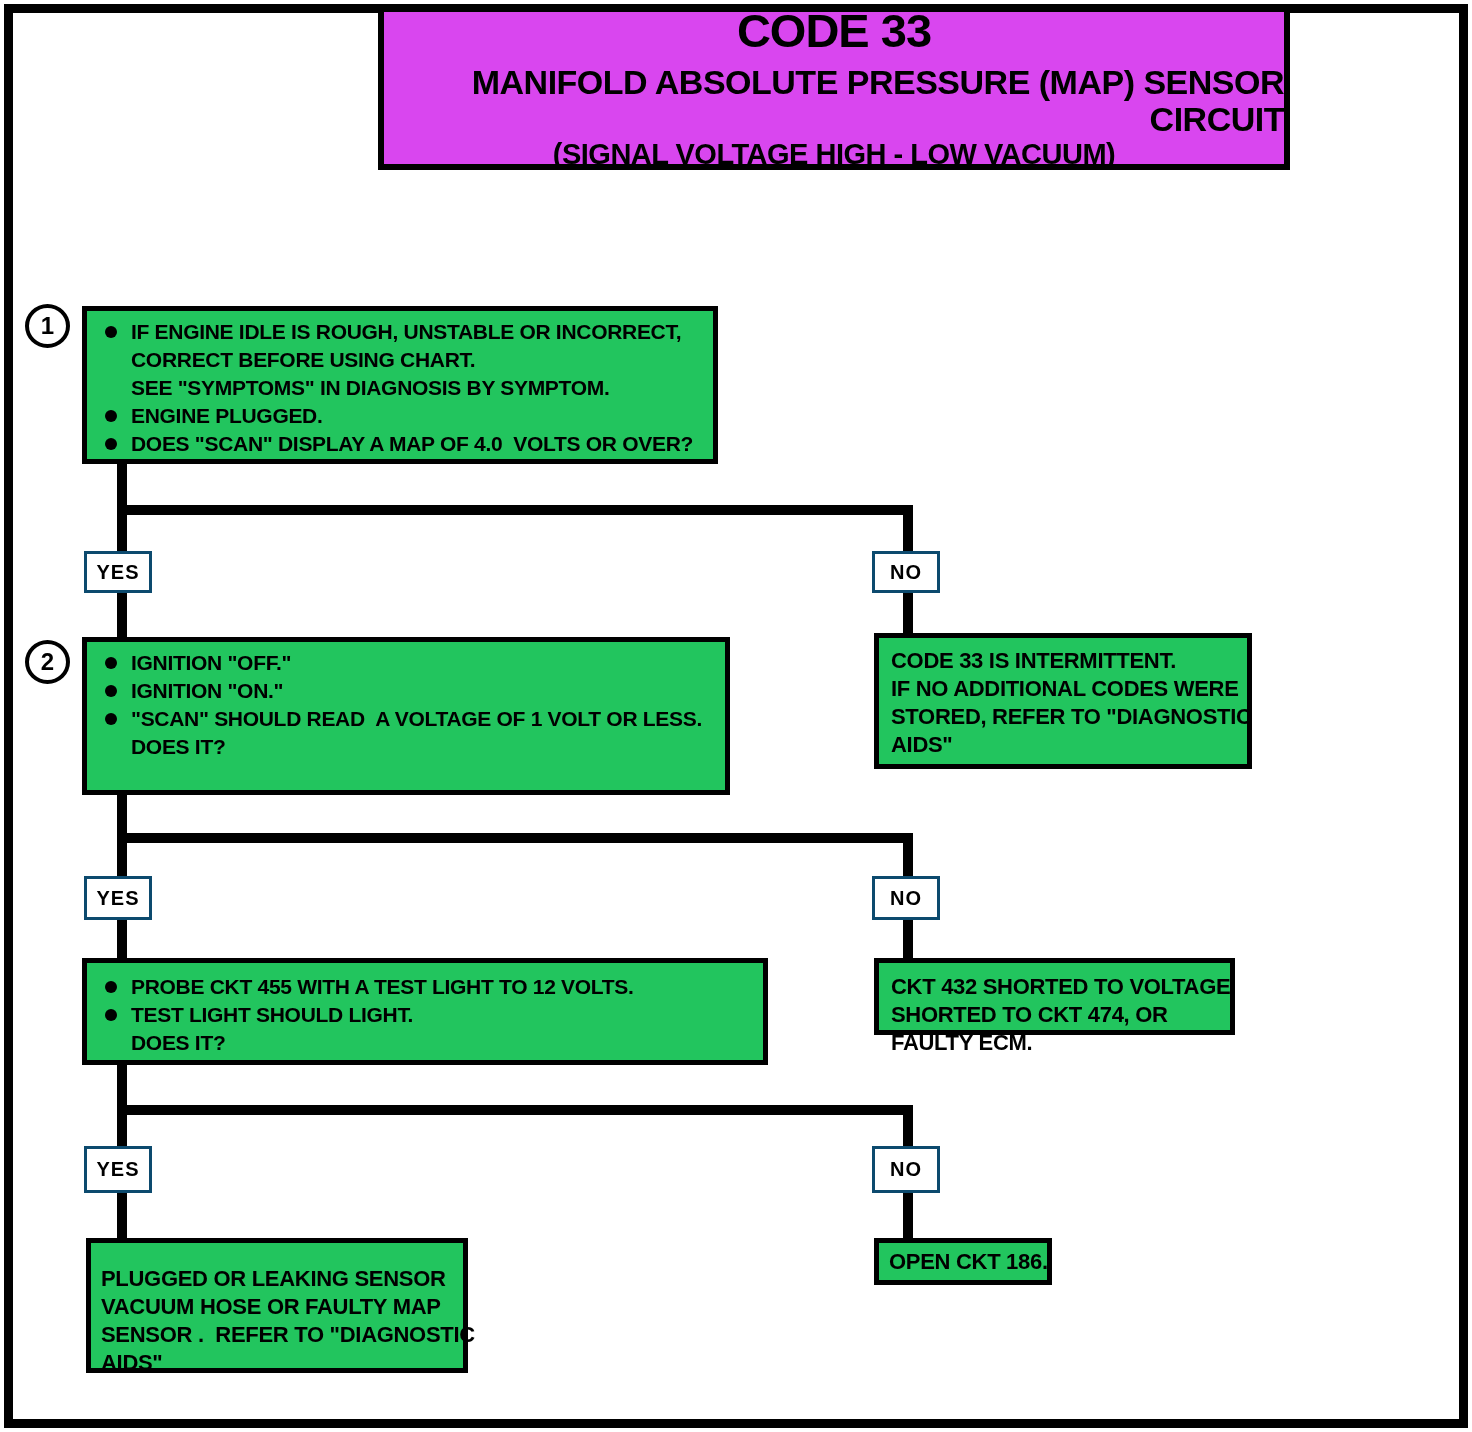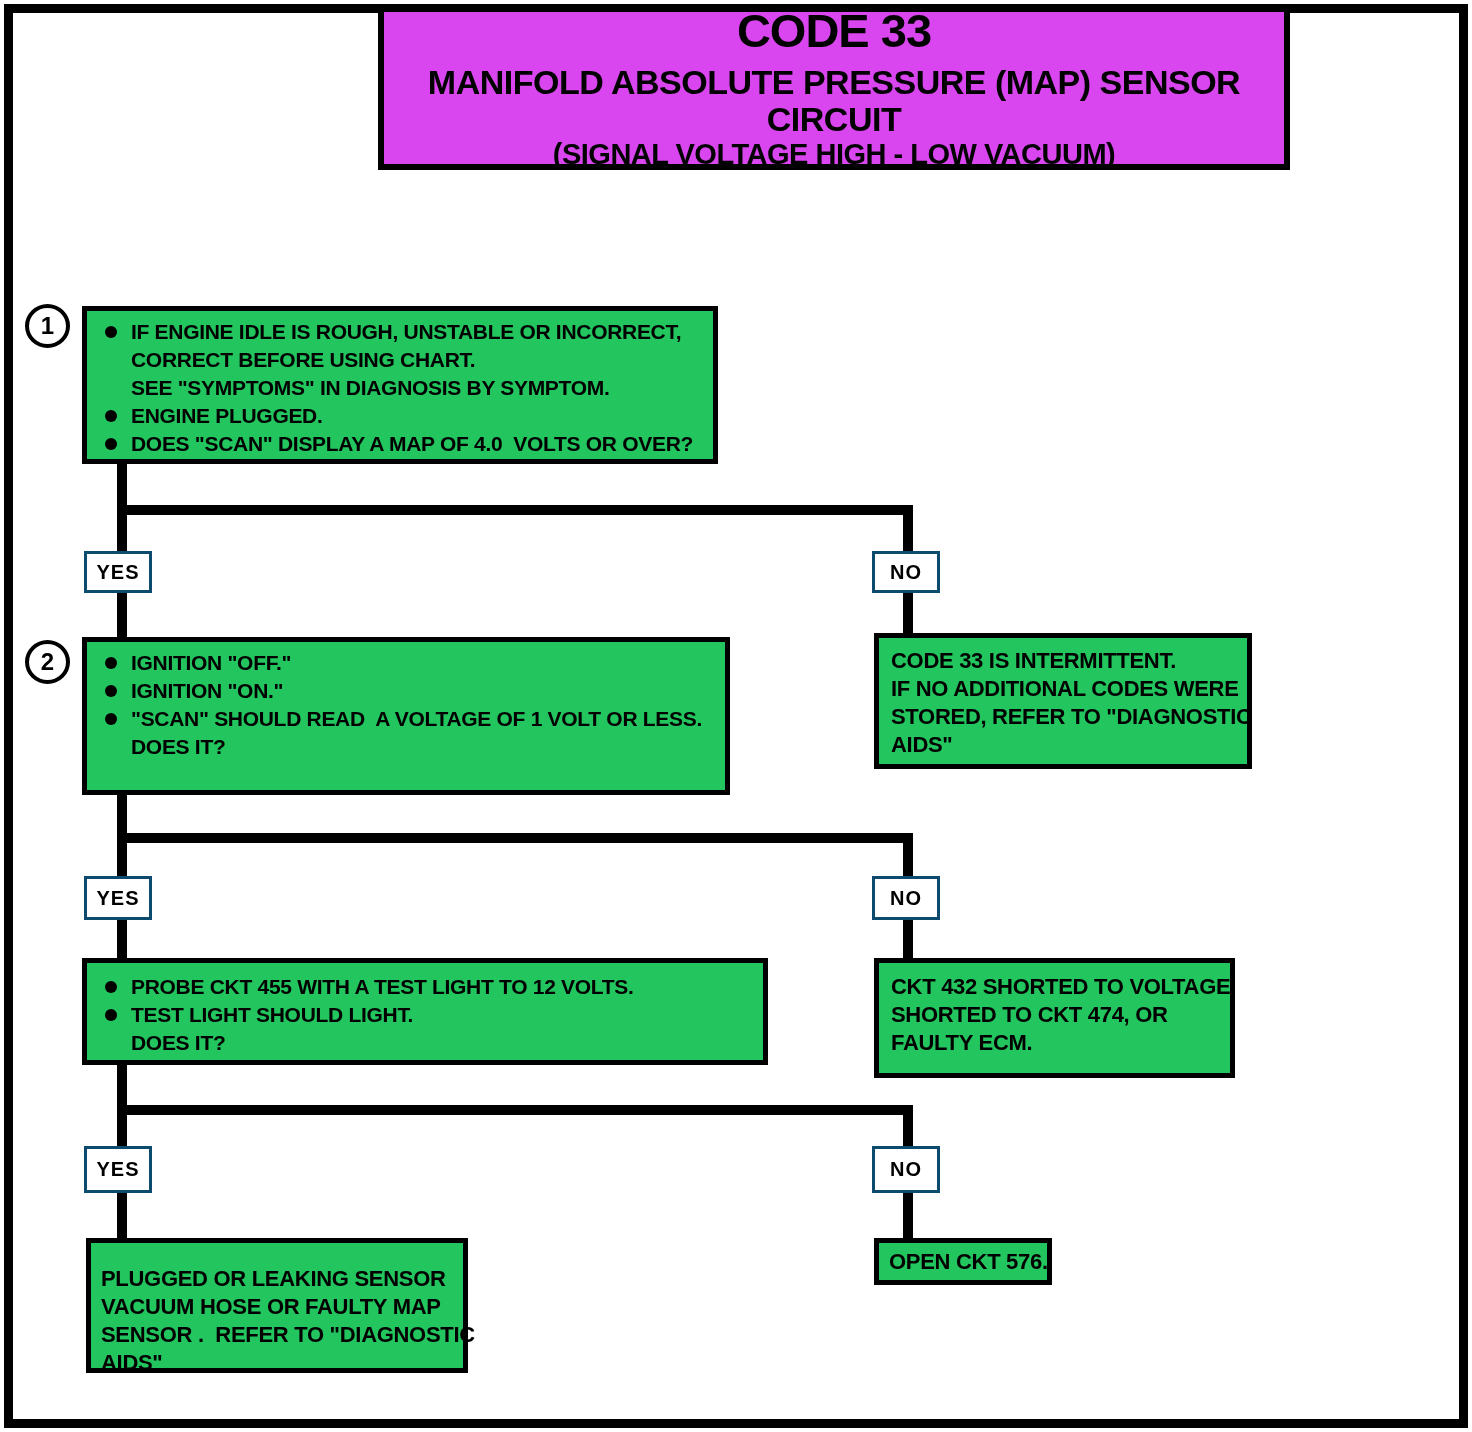--- a/index.html
+++ b/index.html
@@ -18,21 +18,21 @@
     border:9px solid #000;
   }
   
   #title-box{
     left:378px;top:6px;width:912px;height:164px;
     border:6px solid #000;background:#d946ef;
     display:flex;flex-direction:column;align-items:center;justify-content:center;
     text-align:center;z-index:3;
   }
   #title-code{font-size:47px;font-weight:700;letter-spacing:-1px;line-height:1.1;margin-bottom:8px;}
-  #title-main{font-size:34px;font-weight:700;letter-spacing:-0.5px;line-height:1.08;}
+  #title-main{font-size:34px;font-weight:700;letter-spacing:-0.5px;line-height:1.08;text-align:right;}
   #title-sub{font-size:29px;font-weight:700;letter-spacing:-0.5px;line-height:1.15;}
   
   .line{background:#000;z-index:1;}
   
   .pbox{
     border:5px solid #000;background:#22c55e;z-index:2;
     font-weight:700;font-size:21px;line-height:28px;letter-spacing:-0.3px;
   }
   .bullets{padding:7px 6px 4px 12px;display:flex;flex-direction:column;}
   .bullet{display:flex;align-items:flex-start;}
@@ -151,37 +151,37 @@
           <span class="btext">PROBE CKT 455 WITH A TEST LIGHT TO 12 VOLTS.</span>
         </div>
       <div class="bullet">
           <span class="dot"></span>
           <span class="btext">TEST LIGHT SHOULD LIGHT.
 DOES IT?</span>
         </div>
     </div>
   </div>
 
-  <div class="abs pbox" style="left:874px;top:958px;width:361px;height:120px;">
+  <div class="abs pbox" style="left:874px;top:958px;width:361px;height:77px;">
     <div class="plain">CKT 432 SHORTED TO VOLTAGE,
 SHORTED TO CKT 474, OR
 FAULTY ECM.</div>
   </div>
 
   <div class="abs tag" style="left:84px;top:1146px;width:68px;height:47px;">
       <span>YES</span>
     </div>
   <div class="abs tag" style="left:872px;top:1146px;width:68px;height:47px;">
       <span>NO</span>
     </div>
 
   <div class="abs pbox" style="left:86px;top:1238px;width:382px;height:135px;">
     <div class="plain" style="padding:22px 10px;">PLUGGED OR LEAKING SENSOR
 VACUUM HOSE OR FAULTY MAP
 SENSOR .  REFER TO "DIAGNOSTIC
 AIDS"</div>
   </div>
 
   <div class="abs pbox" style="left:874px;top:1238px;width:178px;height:47px;">
-    <div class="plain" style="padding:5px 10px;">OPEN CKT 576.</div>
+    <div class="plain" style="padding:5px 10px;">OPEN CKT 186.</div>
   </div>
 
 </div>
 
 </body></html>

